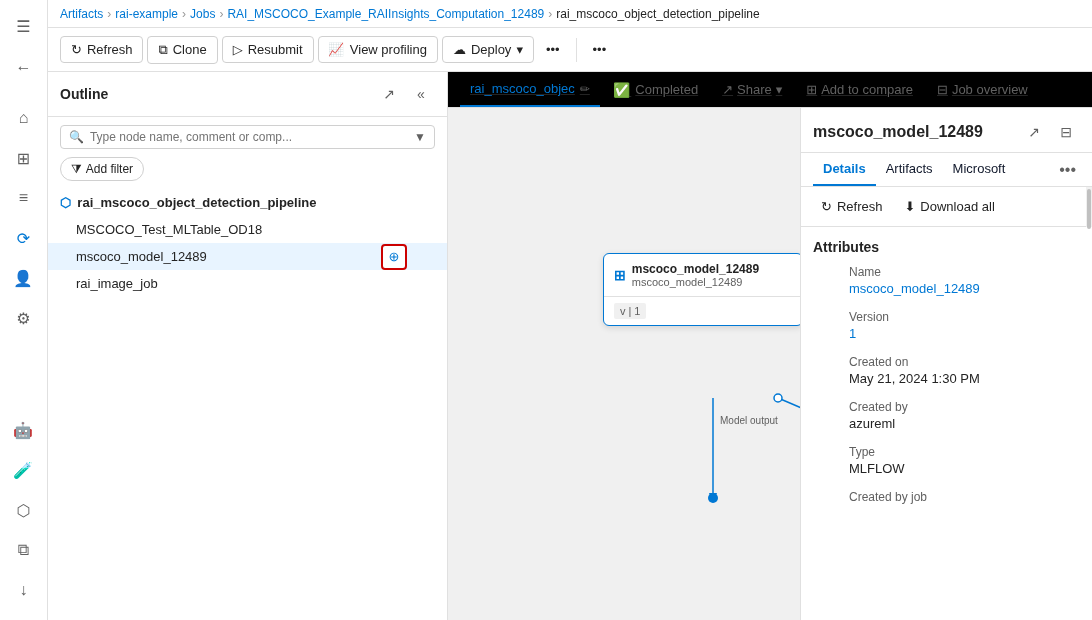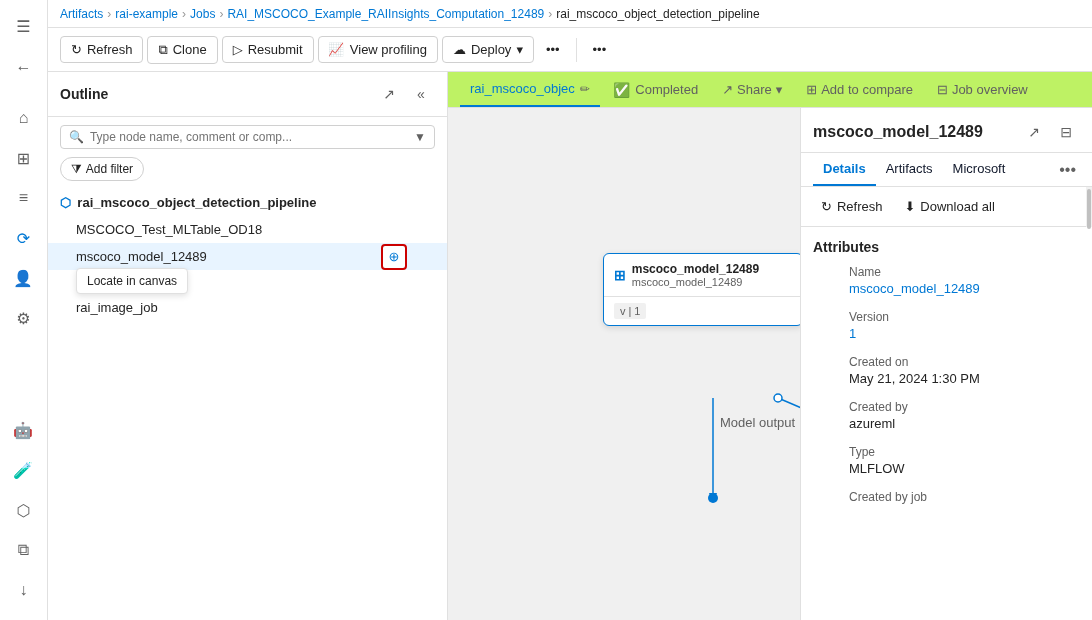--- a/index.html
+++ b/index.html
@@ -161,25 +161,26 @@
       flex: 1;
       background: #f0f0f0;
       overflow: hidden;
       position: relative;
     }
 
     
     .tab-bar {
       display: flex;
       align-items: center;
-      background: #bef264;
+      background: #000000;
       border-bottom: 1px solid #e0e0e0;
       padding: 0 12px;
       height: 36px;
       gap: 4px;
+      text-decoration: underline;
     }
     .tab-item {
       display: flex; align-items: center; gap: 5px;
       padding: 0 10px;
       height: 100%;
       border-bottom: 2px solid transparent;
       cursor: pointer;
       font-size: 13px;
       color: #616161;
       white-space: nowrap;
@@ -209,21 +210,21 @@
     .node-body { padding: 6px 10px; font-size: 11px; color: #616161; }
     .node-badge {
       display: inline-flex; align-items: center; gap: 3px;
       background: #f0f0f0; border-radius: 2px;
       padding: 2px 6px; font-size: 11px;
     }
 
     
     .canvas-label {
       position: absolute;
-      font-size: 13px;
+      font-size: 10px;
       color: #616161;
     }
 
     
     .canvas-svg {
       position: absolute;
       top: 0; left: 0;
       width: 100%; height: 100%;
       pointer-events: none;
     }
@@ -385,25 +386,20 @@
           <span>MSCOCO_Test_MLTable_OD18</span>
         </div>
         <div class="tree-child-item selected" style="position:relative;">
           <span>mscoco_model_12489</span>
 
           <div style="position:absolute; right:40px; top:50%; transform:translateY(-50%); width:26px; height:26px; border:2px solid #c00; border-radius:4px; background:#fff; display:flex; align-items:center; justify-content:center;">
             <span style="color:#0078d4; font-size:13px;">⊕</span>
           </div>
         </div>
 
-        <div style="position:relative;">
-          <div style="margin-left:28px; margin-top:-2px; background:#fff; border:1px solid #e0e0e0; border-radius:4px; padding:5px 10px; font-size:12px; box-shadow:0 2px 6px rgba(0,0,0,0.12); width:fit-content;">
-            <span>Locate in canvas</span>
-          </div>
-        </div>
         <div class="tree-child-item">
           <span>rai_image_job</span>
         </div>
       </div>
     </div>
 
     <div style="flex:1; display:flex; flex-direction:column; overflow:hidden;">
 
       <div class="tab-bar">
         <div class="tab-item active">

